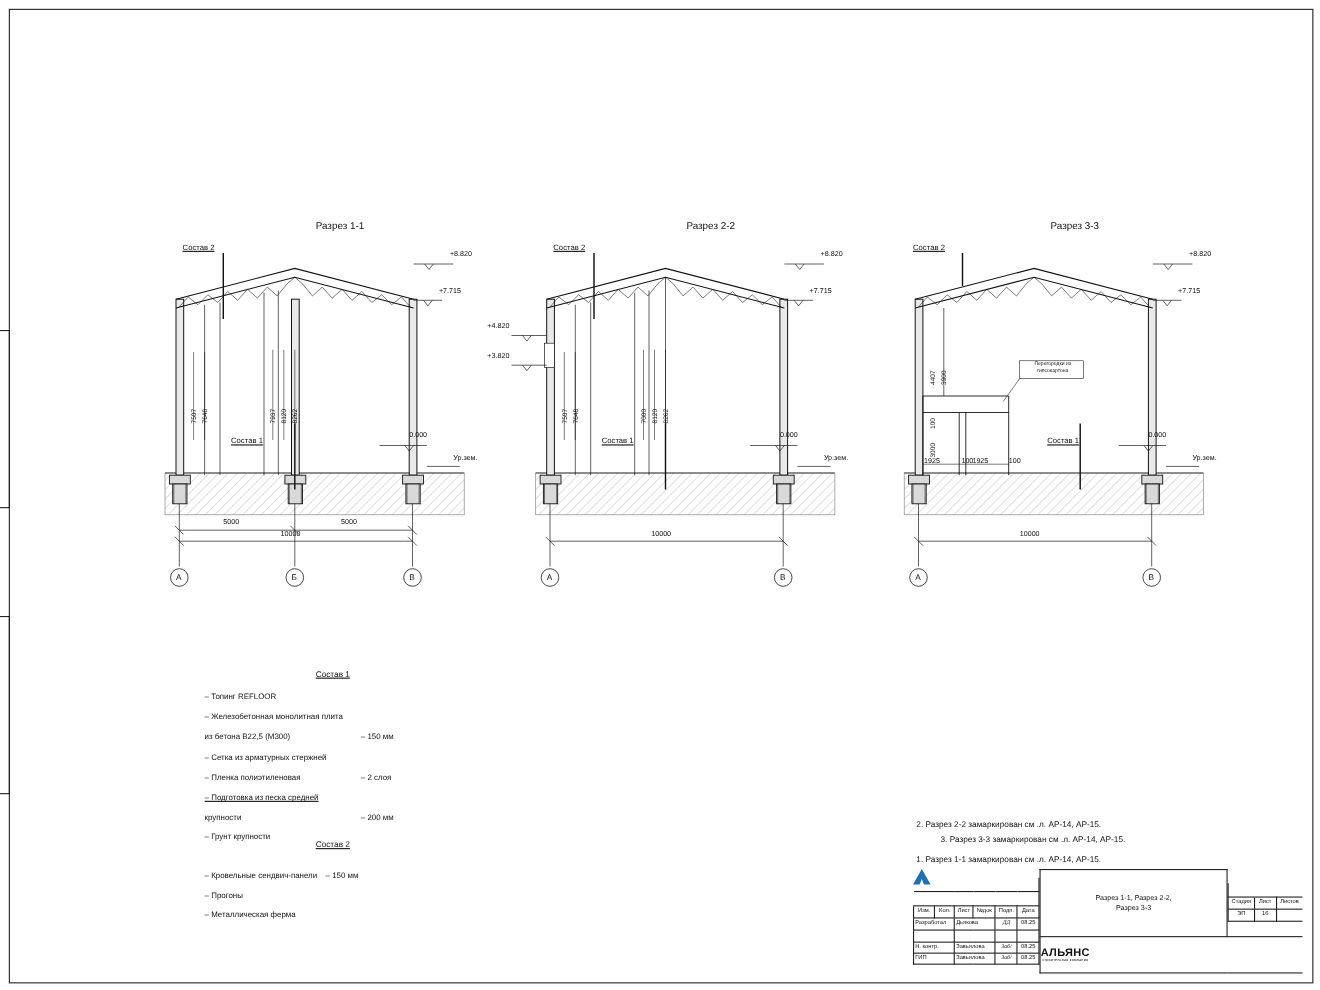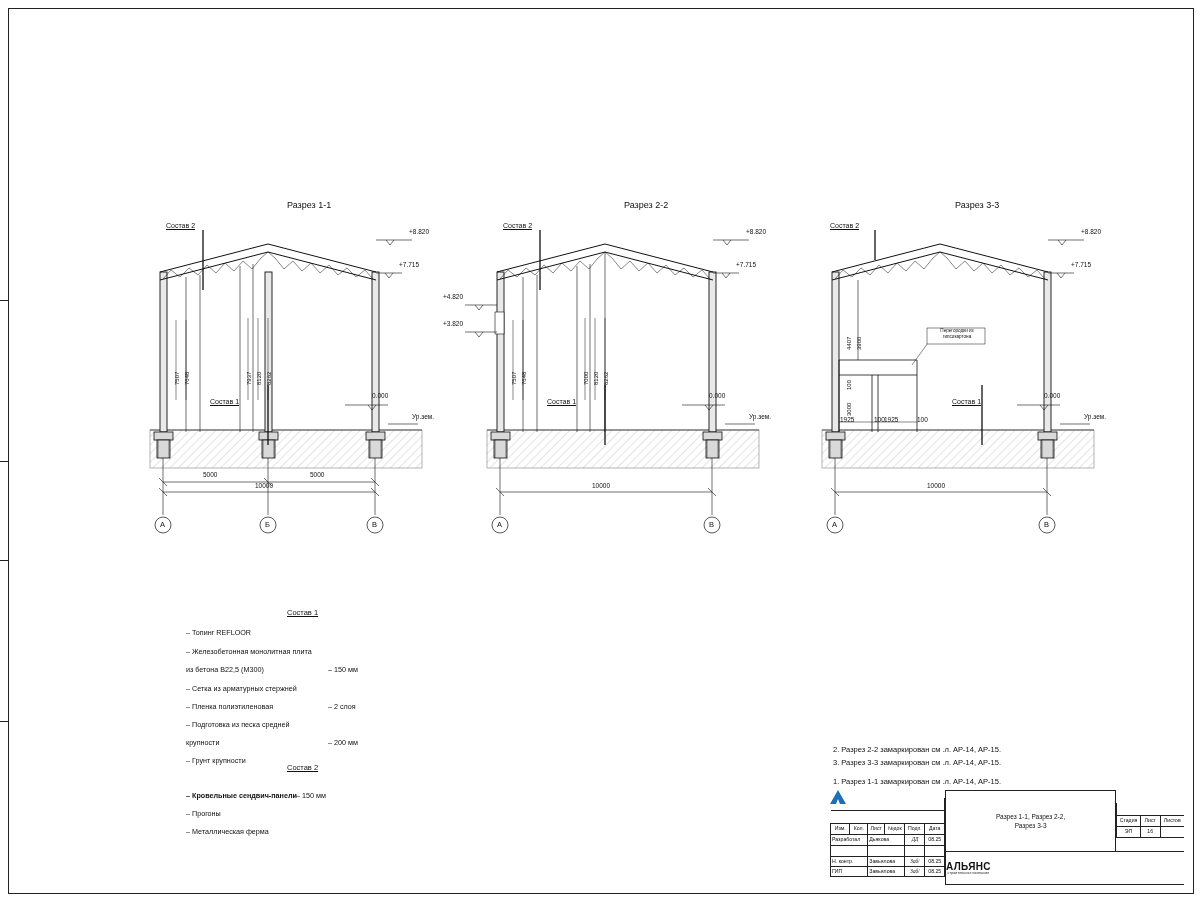--- a/index.html
+++ b/index.html
@@ -369,34 +369,34 @@
 
   <div class="comp-title" style="left:287px;top:608px;">Состав 1</div>
 
   <div class="comp-line" style="left:186px;top:628px;">– Топинг REFLOOR</div>
   <div class="comp-line" style="left:186px;top:647px;">– Железобетонная  монолитная плита</div>
   <div class="comp-line" style="left:186px;top:665px;text-align:right;">   из бетона В22,5 (М300)</div>
   <div class="comp-line" style="left:328px;top:665px;">– 150 мм</div>
   <div class="comp-line" style="left:186px;top:684px;text-align:center;">– Сетка из арматурных стержней</div>
   <div class="comp-line" style="left:186px;top:702px;">– Пленка полиэтиленовая</div>
   <div class="comp-line" style="left:328px;top:702px;">– 2 слоя</div>
-  <div class="comp-line" style="left:186px;top:720px;">– Подготовка из песка средней</div>
+  <div class="comp-line" style="left:186px;top:720px;text-decoration:underline;">– Подготовка из песка средней</div>
   <div class="comp-line" style="left:186px;top:738px;">   крупности</div>
   <div class="comp-line" style="left:328px;top:738px;">– 200 мм</div>
   <div class="comp-line" style="left:186px;top:756px;">– Грунт крупности</div>
 
   <div class="comp-title" style="left:287px;top:763px;">Состав 2</div>
-  <div class="comp-line" style="left:186px;top:791px;font-weight:bold;">– Кровельные сендвич-панели</div>
+  <div class="comp-line" style="left:186px;top:791px;">– Кровельные сендвич-панели</div>
   <div class="comp-line" style="left:296px;top:791px;">– 150 мм</div>
   <div class="comp-line" style="left:186px;top:809px;">– Прогоны</div>
   <div class="comp-line" style="left:186px;top:827px;">– Металлическая ферма</div>
 
   <div class="notes" style="left:833px;top:749px;margin-top:27px;">1. Разрез 1-1 замаркирован см .л. АР-14, АР-15.</div>
   <div class="notes" style="left:833px;top:744px;">2. Разрез 2-2 замаркирован см .л. АР-14, АР-15.</div>
-  <div class="notes" style="left:833px;top:757px;">3. Разрез 3-3 замаркирован см .л. АР-14, АР-15.</div>
+  <div class="notes" style="left:855px;top:757px;">3. Разрез 3-3 замаркирован см .л. АР-14, АР-15.</div>
 
   <div class="stamp">
     <table>
       <tbody>
           <tr>
         <td rowspan="5" colspan="6" style="padding:0;border:none;">
           <table style="width:100%;">
             <tbody>
                   <tr style="height:12px;">
               <td colspan="6" style="border-top:none;border-left:none;height:12px;"></td>

